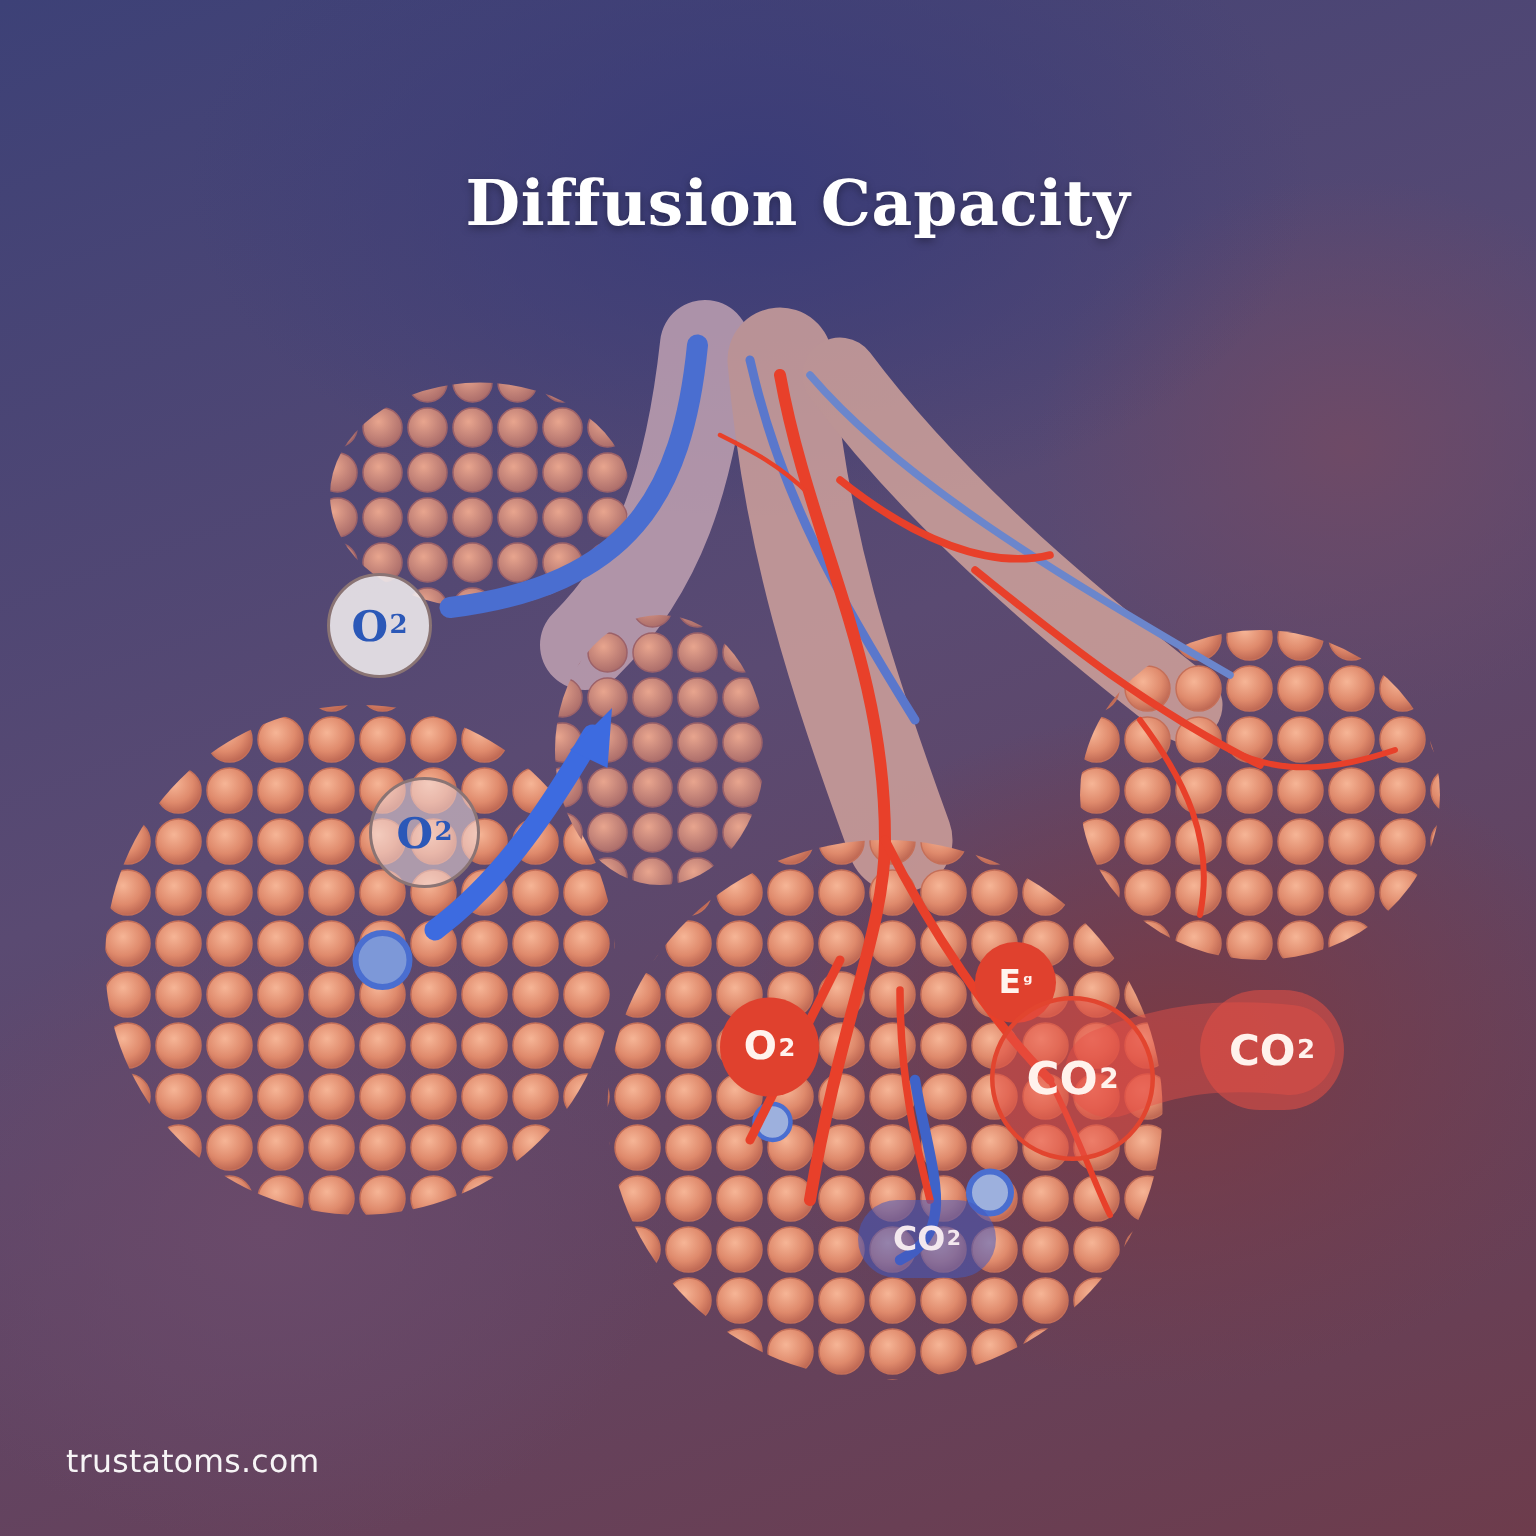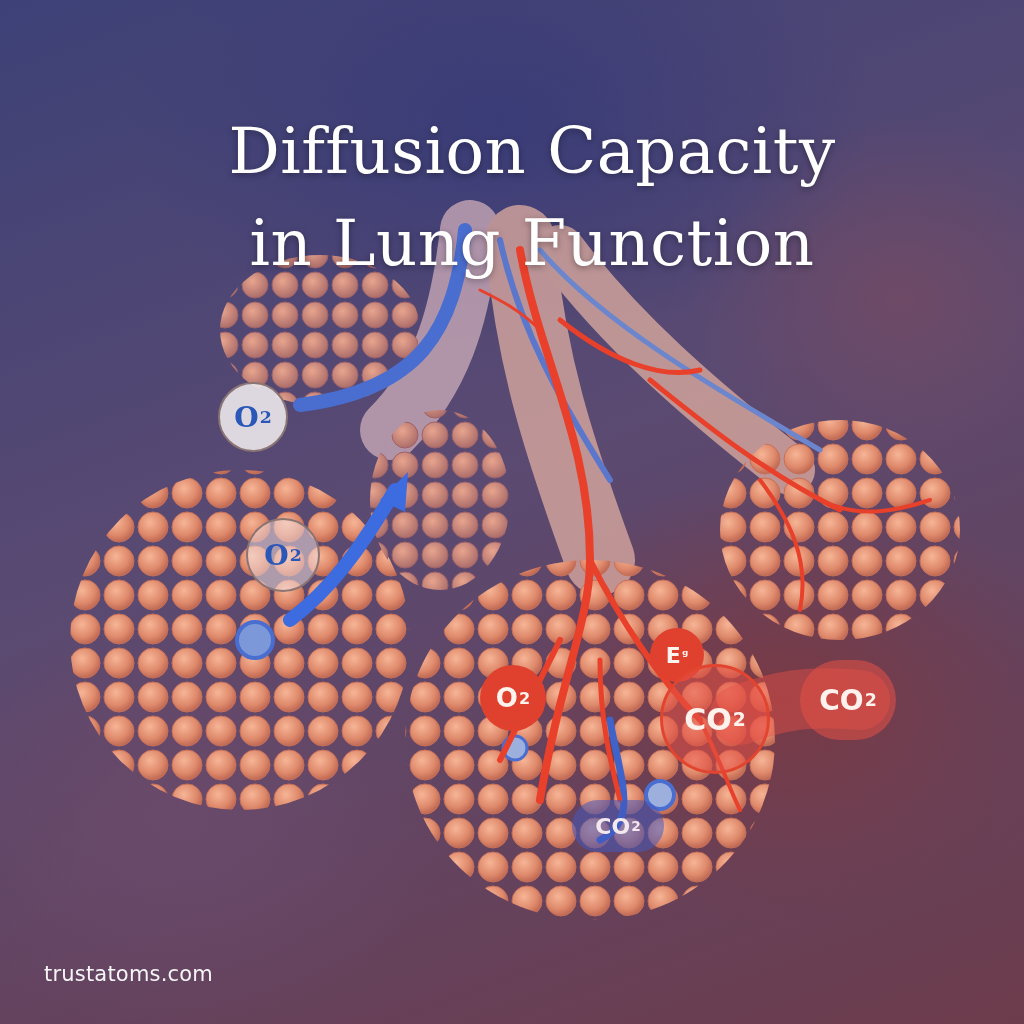--- a/index.html
+++ b/index.html
@@ -7,21 +7,21 @@
   .canvas { position:relative; width:1024px; height:1024px; overflow:hidden;
     background:
       radial-gradient(ellipse 420px 320px at 780px 700px, #7a3a44 0%, rgba(122,58,68,0) 70%),
       radial-gradient(ellipse 380px 300px at 180px 820px, #6a4a6a 0%, rgba(106,74,106,0) 70%),
       radial-gradient(ellipse 500px 300px at 500px 120px, #3a3c78 0%, rgba(58,60,120,0) 75%),
       radial-gradient(ellipse 300px 260px at 900px 300px, #6e4a66 0%, rgba(110,74,102,0) 70%),
       linear-gradient(160deg, #3d4177 0%, #5a4a72 45%, #6d3c4c 100%);
   }
   .title { position:absolute; left:0; right:0; top:62px; text-align:center;
     font-family:"DejaVu Serif", "Liberation Serif", serif; color:#ffffff;
-    font-size:64px; line-height:92px; font-weight:400; letter-spacing:0.5px;
+    font-size:42px; line-height:92px; font-weight:700; letter-spacing:0.5px;
     text-shadow:0 2px 6px rgba(0,0,0,0.35);padding-left:40px; }
   .title .line { display:block; }
   .art { position:absolute; left:0; top:0; }
   .label { position:absolute; font-family:"DejaVu Sans","Liberation Sans",sans-serif;
     font-weight:700; display:flex; align-items:center; justify-content:center; border-radius:50%; }
   .label sub { font-size:0.62em; vertical-align:-0.35em; margin-left:1px; }
   .o2-light { background:rgba(240,236,238,0.88); border:2px solid #8a7474; color:#2b58b8; font-family:"DejaVu Serif",serif; }
   .red-bubble { background:#e0412e; color:#fff3ee; }
   .red-glass { background:rgba(230,80,70,0.55); border:3px solid #e2452f; color:#fff2ec; }
   .blue-co2 { background:rgba(70,90,190,0.55); color:#f3e8ee; border-radius:40px; }
@@ -93,21 +93,20 @@
       <path d="M600 660 C600 720 610 760 620 800" stroke-width="5"></path>
       <path d="M700 720 C720 760 730 790 740 810" stroke-width="4"></path>
       <path d="M480 290 C500 300 520 310 540 330" stroke-width="3"></path>
     </g>
 
     <path d="M740 715 C780 700 810 695 860 700" stroke="rgba(230,80,70,0.45)" stroke-width="60" fill="none" stroke-linecap="round"></path>
   </svg>
 
   <h1 class="title">
     <span class="line">Diffusion Capacity</span>
-    <span class="line">in Lung Function</span>
   </h1>
 
   <div class="label o2-light" style="left:218px;top:382px;width:66px;height:66px;font-size:28px;">
     <span>O</span>
       <sub>2</sub>
   </div>
 
   <div class="label o2-light" style="left:246px;top:518px;width:70px;height:70px;font-size:28px;background:rgba(240,220,220,0.55);">
     <span>O</span>
       <sub>2</sub>

